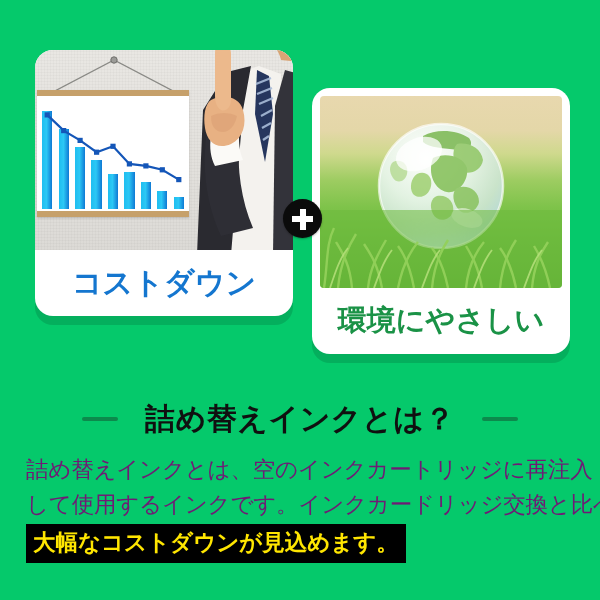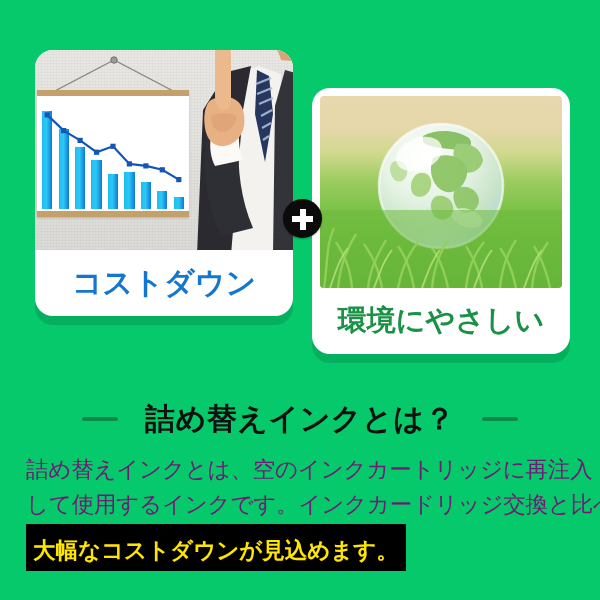--- a/index.html
+++ b/index.html
@@ -204,21 +204,21 @@
     line-height: 35px;
     color: #701a75;
     white-space: nowrap;
     letter-spacing: -0.2px;
   }
   #copy-line-3 {
     display: inline-block;
     background: #000000;
     color: #ffe600;
     font-weight: bold;
-    padding: 9px 7px 3px 7px;
+    padding: 1px 7px 3px 7px;
     margin-top: 2px;
     letter-spacing: 0px;
   }
 </style>
 </head>
 <body>
 
 <div id="stage">
 
   <div class="card" id="card-eco">

